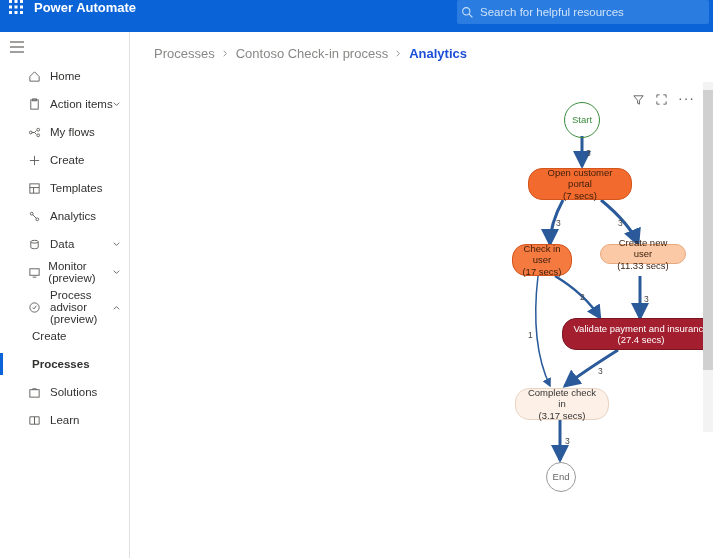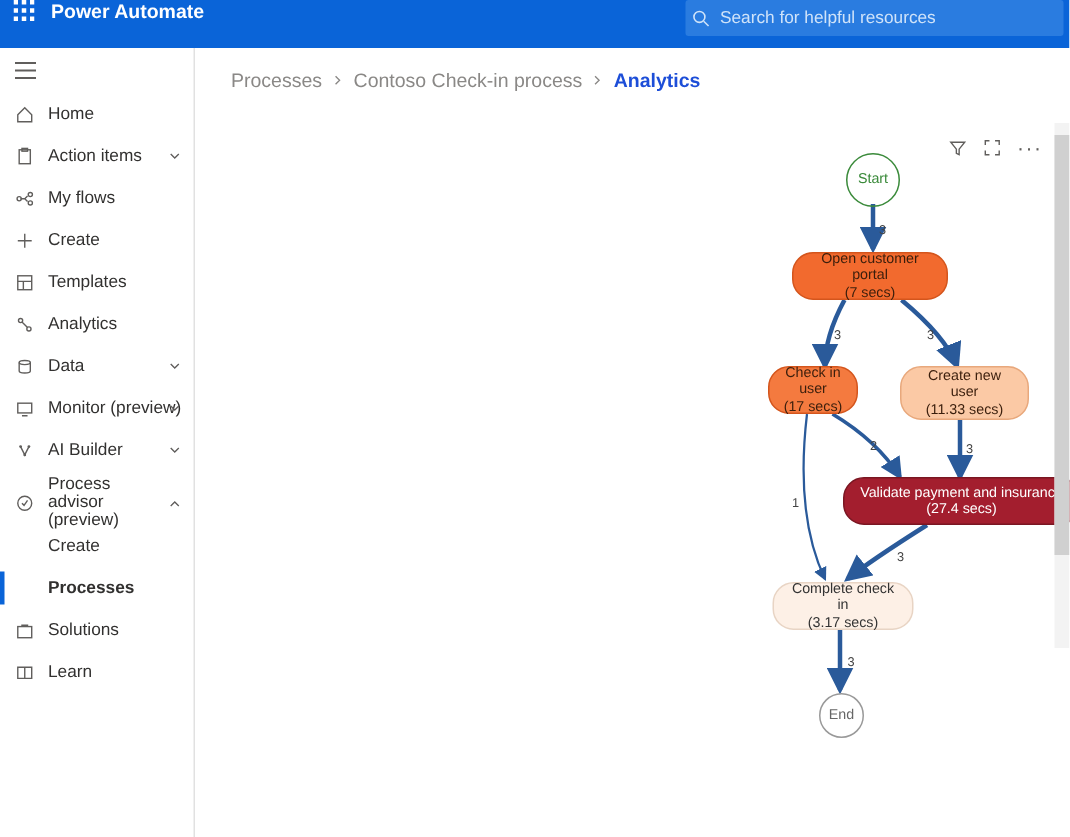--- a/index.html
+++ b/index.html
@@ -10,21 +10,21 @@
 .app-title{font-size:13px;font-weight:600;padding-left:2px}
 .search-wrap{margin-left:auto;width:252px;height:24px;background:#2a7ce0;border-radius:2px;display:flex;align-items:center;padding:0 4px;margin-right:4px}
 .search-wrap svg{width:13px;height:13px;margin-right:6px;flex-shrink:0}
 .search-input{background:transparent;border:none;outline:none;color:#cfe3f9;font-size:11.5px;width:100%}
 .search-input::placeholder{color:#cfe3f9}
 .body{display:flex;height:526px}
 .sidebar{width:130px;border-right:1px solid #e1e1e1;background:#fff;overflow:hidden}
 .hamburger{height:30px;display:flex;align-items:center;padding-left:10px}
 .hamburger svg{width:14px;height:12px}
 .nav{list-style:none}
-.nav-item{display:flex;align-items:center;height:28px;padding-left:10px;font-size:11.5px;color:#323130;cursor:pointer;position:relative}
+.nav-item{display:flex;align-items:center;height:28px;padding-left:28px;font-size:11.5px;color:#323130;cursor:pointer;position:relative}
 .nav-item .icon{width:18px;height:14px;display:flex;align-items:center;margin-right:4px;color:#605e5c}
 .nav-item .icon svg{width:13px;height:13px}
 .nav-item .chev{position:absolute;right:8px;display:flex;align-items:center}
 .nav-item .chev svg{width:9px;height:9px}
 .nav-sub{padding-left:32px}
 .nav-item.active{font-weight:600}
 .nav-item.active::before{content:"";position:absolute;left:0;top:3px;bottom:3px;width:3px;background:#0a64d8}
 .main{flex:1;position:relative;background:#fff}
 .breadcrumb{display:flex;align-items:center;gap:6px;padding:14px 24px;font-size:13px;color:#8a8886}
 .breadcrumb .current{font-weight:700;color:#1d4ed8}
@@ -168,36 +168,20 @@
               <line x1="5" y1="12" x2="9" y2="12" stroke="currentColor"></line>
             </svg>
           </span>
           <span>Monitor (preview)</span>
           <span class="chev">
             <svg viewBox="0 0 10 10">
               <path d="M2 3l3 3 3-3" fill="none" stroke="#605e5c"></path>
             </svg>
           </span>
         </li>
-      <li class="nav-item">
-          <span class="icon">
-            <svg viewBox="0 0 14 14">
-              <circle cx="4" cy="4" r="1" fill="currentColor"></circle>
-              <circle cx="10" cy="4" r="1" fill="currentColor"></circle>
-              <circle cx="7" cy="10" r="1" fill="currentColor"></circle>
-              <path d="M4 4l3 6 3-6" fill="none" stroke="currentColor"></path>
-            </svg>
-          </span>
-          <span>AI Builder</span>
-          <span class="chev">
-            <svg viewBox="0 0 10 10">
-              <path d="M2 3l3 3 3-3" fill="none" stroke="#605e5c"></path>
-            </svg>
-          </span>
-        </li>
       <li class="nav-item" style="height:36px;align-items:center;padding-top:6px">
           <span class="icon">
             <svg viewBox="0 0 14 14">
               <circle cx="7" cy="7" r="5" fill="none" stroke="currentColor"></circle>
               <path d="M5 7l1.5 1.5L9 5" fill="none" stroke="currentColor"></path>
             </svg>
           </span>
           <span style="width:76px">Process advisor (preview)</span>
           <span class="chev">
             <svg viewBox="0 0 10 10">
@@ -277,21 +261,21 @@
           <span>Start</span>
         </div>
       <div class="node n-orange1" style="left:268px;top:84px;width:104px;height:32px">
           <span>Open customer portal</span>
           <span>(7 secs)</span>
         </div>
       <div class="node n-orange2" style="left:252px;top:160px;width:60px;height:32px">
           <span>Check in user</span>
           <span>(17 secs)</span>
         </div>
-      <div class="node n-peach" style="left:340px;top:160px;width:86px;height:36px">
+      <div class="node n-peach" style="left:340px;top:160px;width:86px;height:20px">
           <span>Create new user</span>
           <span>(11.33 secs)</span>
         </div>
       <div class="node n-red" style="left:302px;top:234px;width:158px;height:32px">
           <span>Validate payment and insurance</span>
           <span>(27.4 secs)</span>
         </div>
       <div class="node n-cream" style="left:255px;top:304px;width:94px;height:32px">
           <span>Complete check in</span>
           <span>(3.17 secs)</span>

